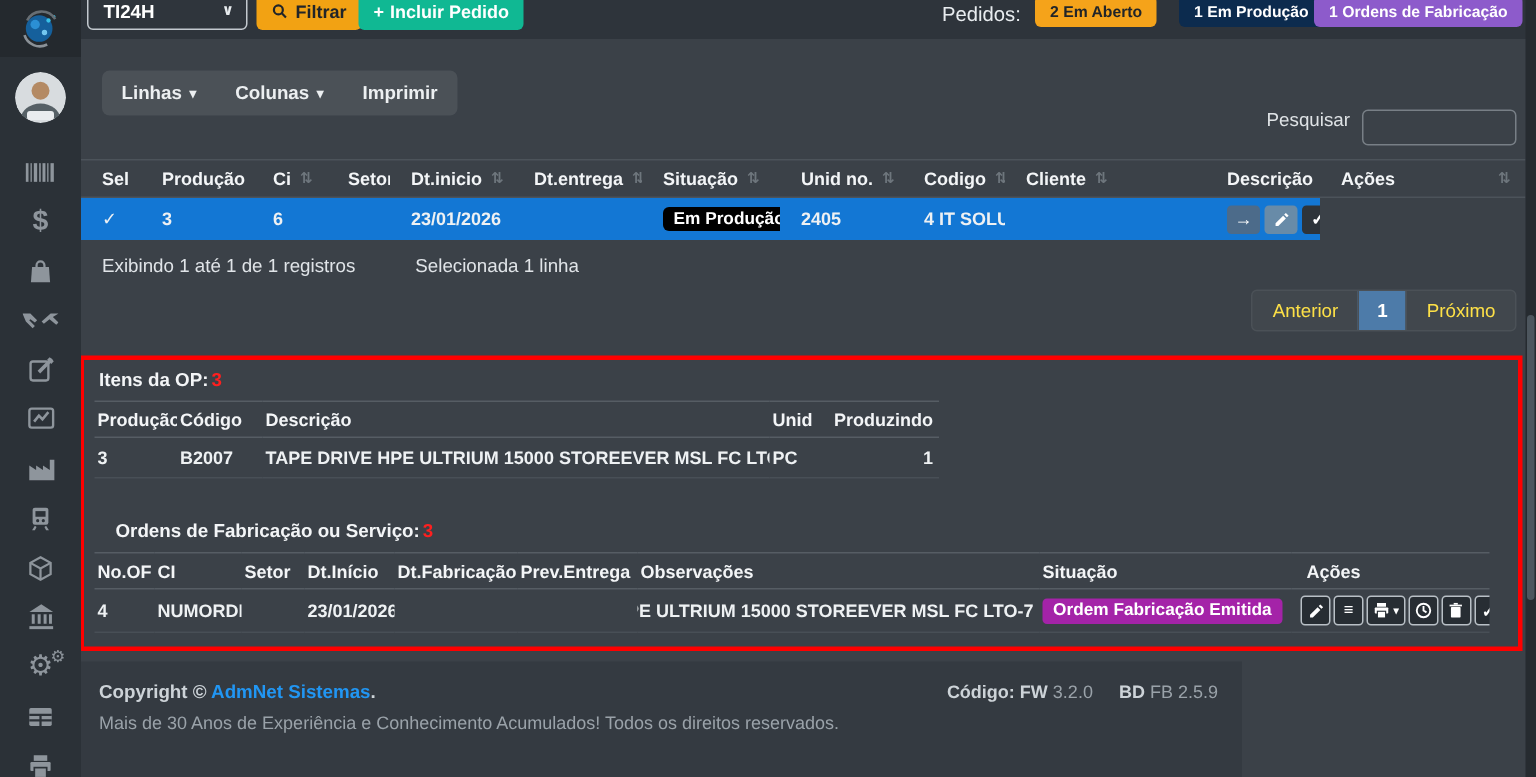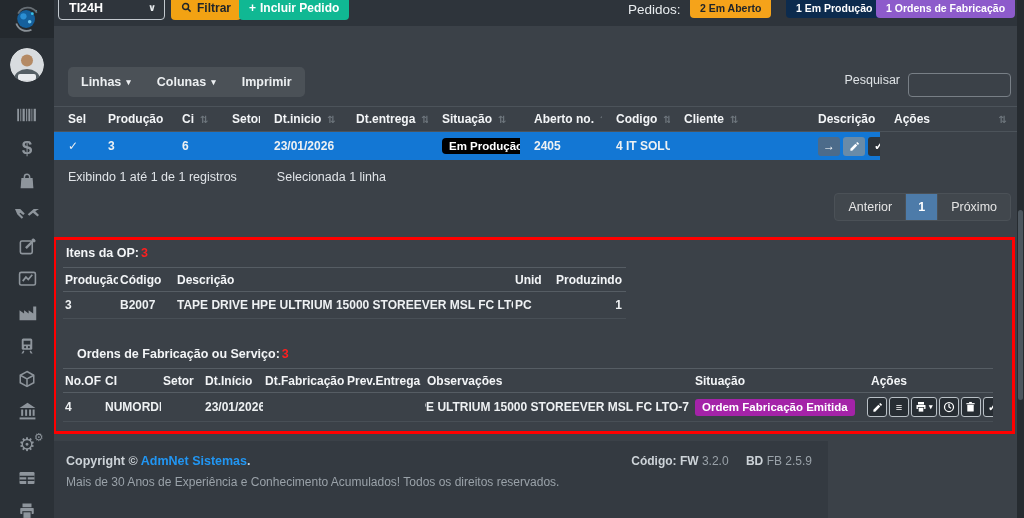--- a/index.html
+++ b/index.html
@@ -32,21 +32,21 @@
   .avatar { width:34px; height:34px; border-radius:50%; overflow:hidden; margin:10px auto 0; }
   .side-nav { display:flex; flex-direction:column; align-items:center; margin-top:22px; gap:12px; }
   .nav-item { width:54px; height:21px; display:flex; align-items:center; justify-content:center; color:#8e959c; }
   .nav-item svg { display:block; }
   .glyph-icon { font-size:19px; font-weight:bold; color:#8e959c; line-height:1; }
   .gear-wrap { position:relative; }
   .gear-small { position:absolute; right:-8px; top:-4px; font-size:11px; color:#8e959c; }
 
   
   .toolbar-group { position:absolute; left:68px; top:47px; height:30px; background:#4b5157; border-radius:5px;
-    display:flex; align-items:stretch;margin-top:20px; }
+    display:flex; align-items:stretch; }
   .toolbar-btn { border:none; background:transparent; color:#eceff1; font-size:12.5px; font-weight:bold;
     padding:0 13px; display:flex; align-items:center; gap:5px; }
   .toolbar-btn .caret { font-size:9px; }
   .search-row { position:absolute; right:13px; top:73px; display:flex; align-items:flex-start; gap:8px; }
   .search-row label { color:#dfe3e6; font-size:12.5px; }
   .search-input { width:103px; height:24px; background:#3b4148; border:1px solid #787f86; border-radius:4px;
     color:#fff; font-size:12px; padding:0 6px; }
 
   
   .cell { display:flex; align-items:center; padding-left:14px; font-size:12px; color:#eef1f3;
@@ -64,21 +64,21 @@
   .abtn { height:19px; border:none; border-radius:3px; display:flex; align-items:center; justify-content:center;
     color:#fff; font-size:12px; font-weight:bold; padding:0; }
   .abtn-go { width:22px; background:#4c6b8a; }
   .abtn-edit { width:22px; background:#688ba8; }
   .abtn-dark { width:22px; background:#2e343a; }
   .abtn-caret { width:14px; background:#2e343a; font-size:8px; }
 
   .summary { position:absolute; left:68px; top:170px; display:flex; gap:40px; color:#e0e4e8; font-size:12.5px; }
   .pagination { position:absolute; right:13px; top:193px; display:flex; border:1px solid #4b5157;
     border-radius:4px; overflow:hidden; background:#41474d; }
-  .page-item { padding:6px 13px; font-size:12.5px; color:#e5e5e5; border-left:1px solid #4b5157; }
+  .page-item { padding:6px 13px; font-size:12.5px; color:#fde047; border-left:1px solid #4b5157; }
   .page-item:first-child { border-left:none; }
   .page-active { background:#4d7ba9; color:#fff; font-weight:bold; padding:6px 12px; }
 
   
   .red-box { position:absolute; left:53px; top:237px; width:962px; height:197px; border:3px solid #ff0000; z-index:4; pointer-events:none; }
 
   .section-title { position:absolute; color:#f3f5f7; font-size:12.5px; font-weight:bold; }
   .count-red { color:#ff1f1f; margin-left:2px; }
   .t-itens-title { left:66px; top:246px; }
   .t-ordens-title { left:77px; top:347px; }
@@ -294,21 +294,21 @@
       </div>
     <div class="cell th">
         <span>Dt.entrega</span>
         <span class="sort">⇅</span>
       </div>
     <div class="cell th">
         <span>Situação</span>
         <span class="sort">⇅</span>
       </div>
     <div class="cell th">
-        <span>Aberto no.</span>
+        <span>Unid no.</span>
         <span class="sort">⇅</span>
       </div>
     <div class="cell th">
         <span>Codigo</span>
         <span class="sort">⇅</span>
       </div>
     <div class="cell th">
         <span>Cliente</span>
         <span class="sort">⇅</span>
       </div>

